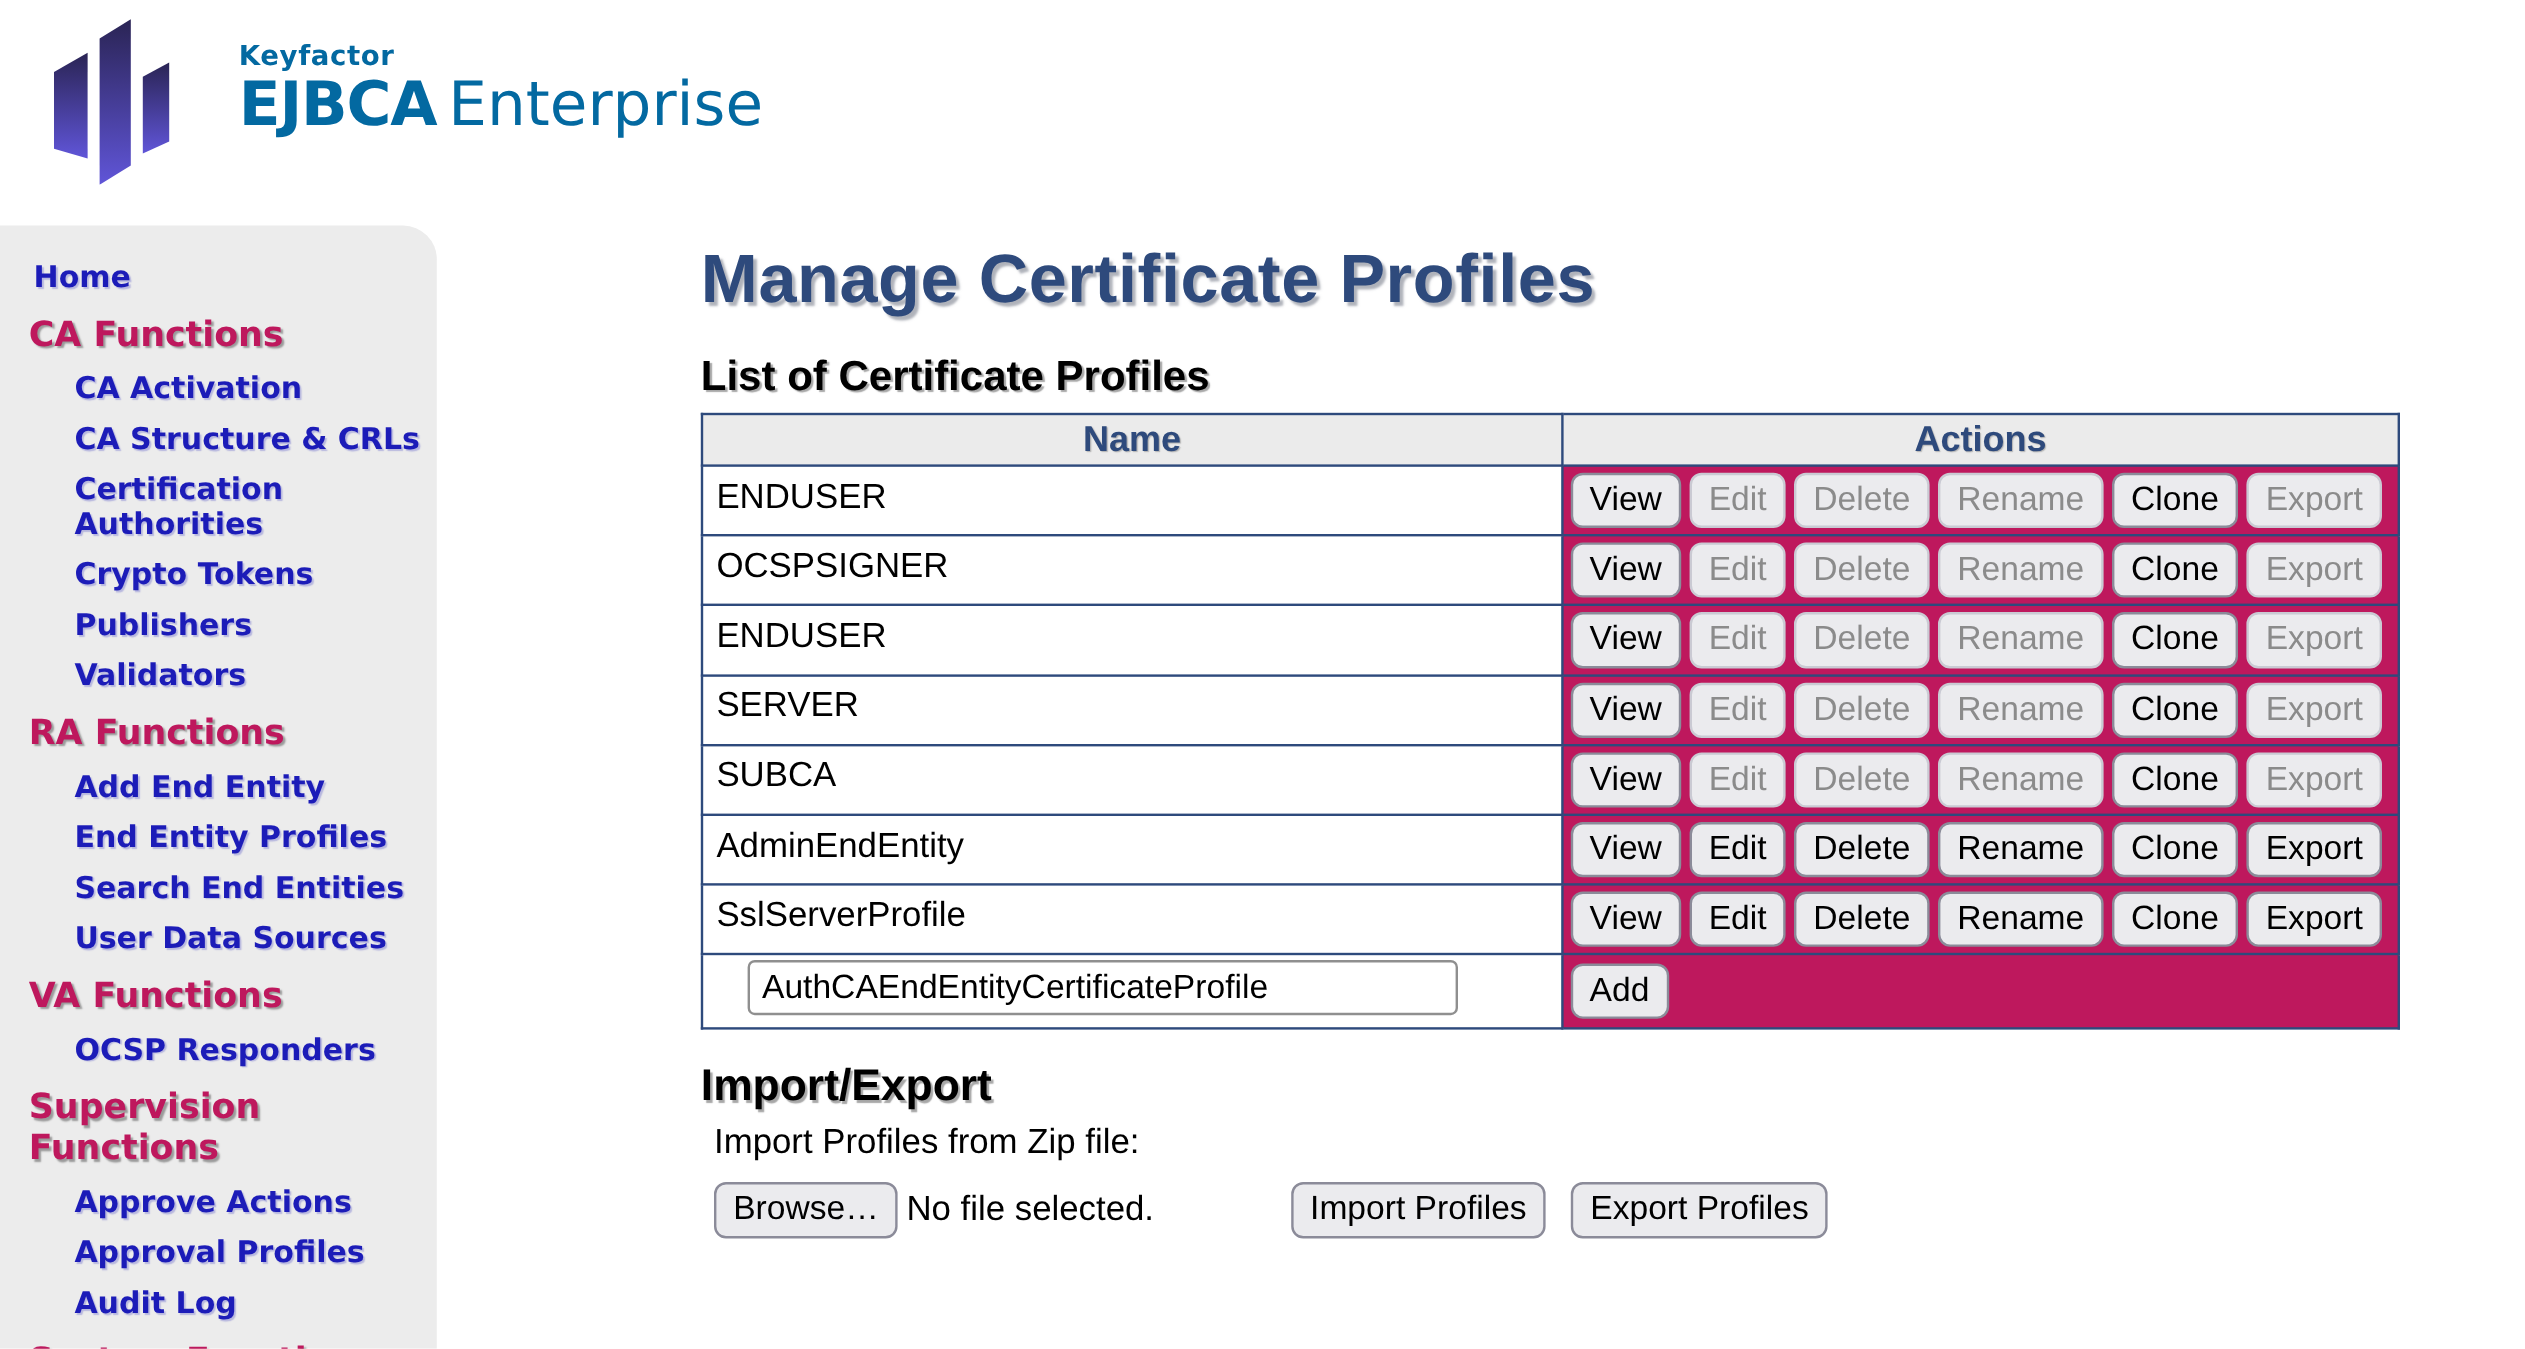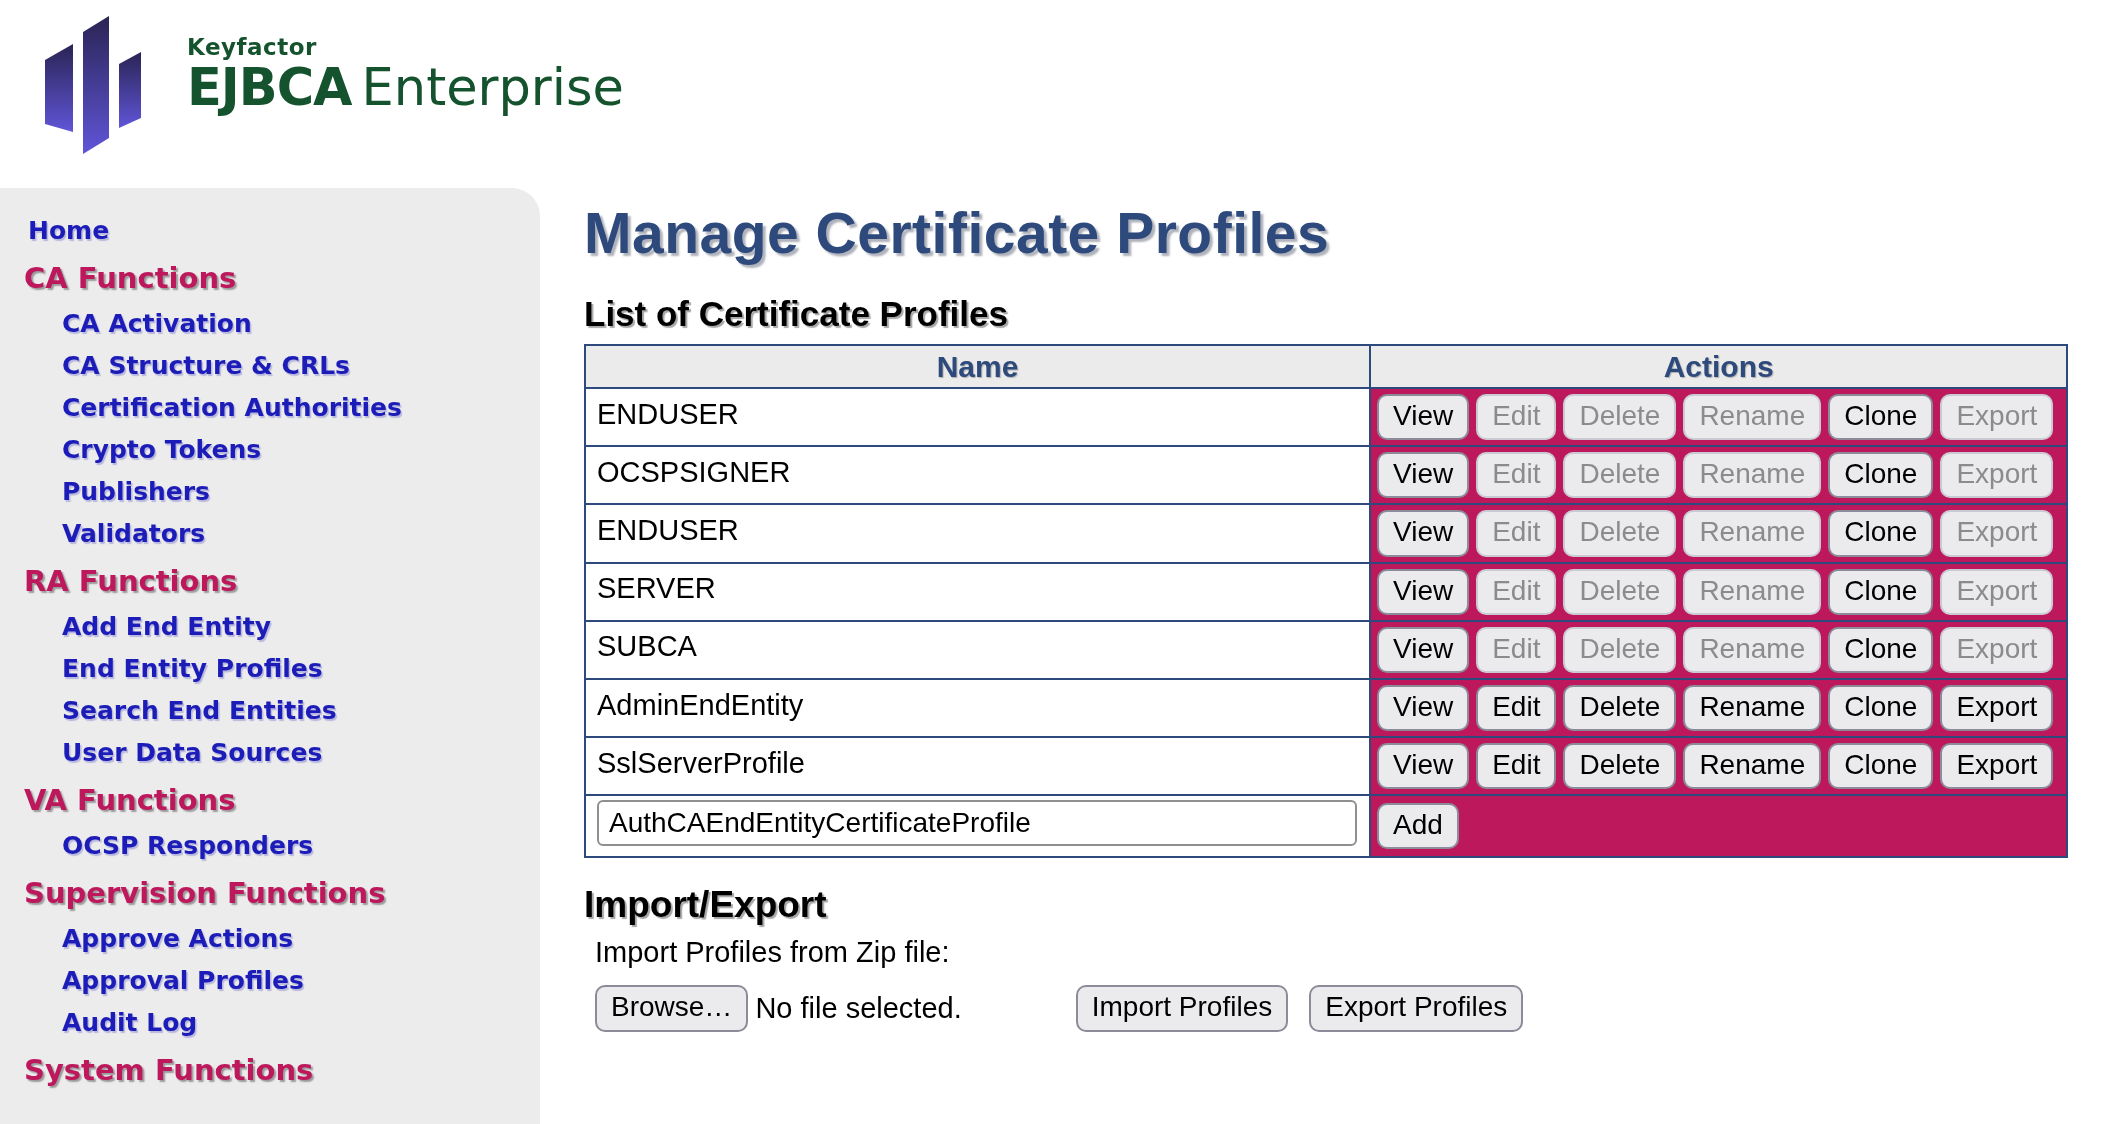--- a/index.html
+++ b/index.html
@@ -17,29 +17,29 @@
   body {
     width:2104px; height:1124px; position:relative; overflow:hidden;
     background:#ffffff;
     font-family:"Liberation Sans", sans-serif;
   }
 
   
   .header { position:absolute; top:0; left:0; width:2104px; height:188px; background:#fff; }
   .logo { position:absolute; left:43px; top:12px; display:flex; align-items:flex-start; }
   .logo-bars { width:104px; height:142px; }
-  .logo-text { margin-left:40px; padding-top:24px; font-family:"DejaVu Sans", sans-serif; color:#14532d; }
+  .logo-text { margin-left:52px; padding-top:24px; font-family:"DejaVu Sans", sans-serif; color:#0369a1; }
   .logo-brand { font-size:23px; font-weight:700; letter-spacing:0.5px; line-height:1; }
   .logo-product-line { font-size:51px; line-height:1.15; letter-spacing:-1px; white-space:nowrap; }
   .logo-product { font-weight:800; }
   .logo-edition { font-weight:400; margin-left:10px; letter-spacing:0; }
 
   
   .sidebar {
-    position:absolute; left:0; top:188px; width:540px; height:936px;
+    position:absolute; left:0; top:188px; width:364px; height:936px;
     background:var(--sidebar-bg);
     border-top-right-radius:28px;
     padding-top:20px;
     font-family:"DejaVu Sans", sans-serif;
   }
   .sb-home, .sb-link {
     color:var(--link-blue); font-weight:700; cursor:pointer;
     text-shadow:1.5px 1.5px 1px rgba(28,28,184,0.25);
   }
   .sb-home  { font-size:25px; margin:8px 0 14px 28px; }
@@ -90,24 +90,24 @@
     cursor:pointer;
     line-height:1.15;
   }
   button.action[disabled] {
     border-color:var(--button-border-disabled);
     color:var(--disabled-text);
     cursor:default;
   }
 
   .name-input {
-    width:760px; height:46px;
+    width:592px; height:46px;
     font-family:"Liberation Sans", sans-serif; font-size:28px; color:#000;
     border:2px solid #8f8f8f; border-radius:6px;
-    padding:0 10px; background:#fff;
+    padding:0 10px; background:#fff;margin-left:26px;
   }
 
   .ie-heading {
     margin:26px 0 6px 0;
     font-size:37px; font-weight:700; color:#000;
     text-shadow:2px 2px 1px rgba(0,0,0,0.35);
   }
   .ie-instruction { font-size:29px; color:#000; margin:10px 0 16px 11px; }
   .file-row { display:flex; align-items:center; margin-left:11px; }
   .file-status { font-size:29px; color:#000; }

